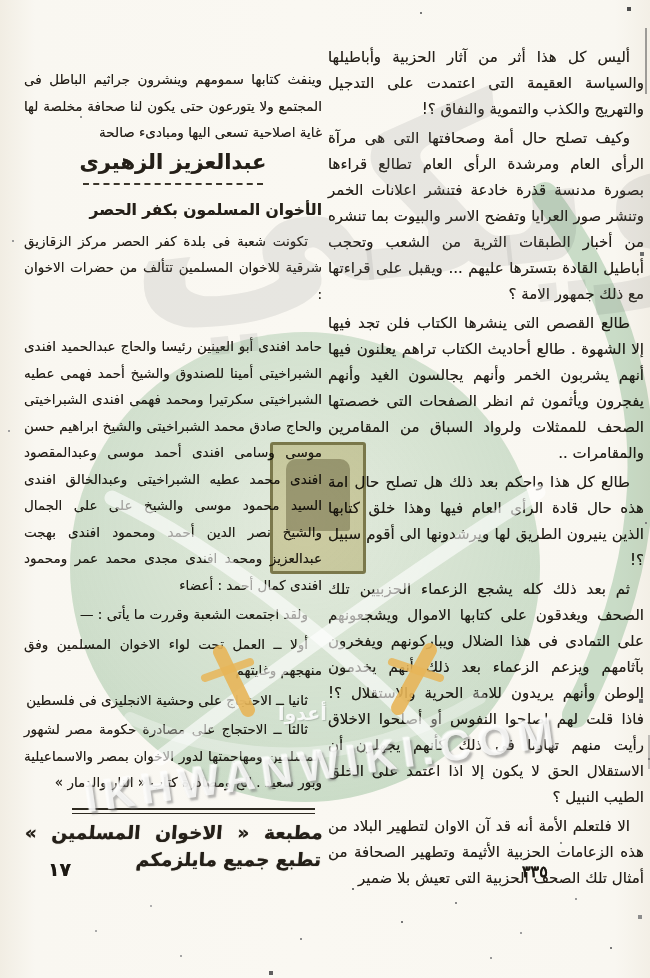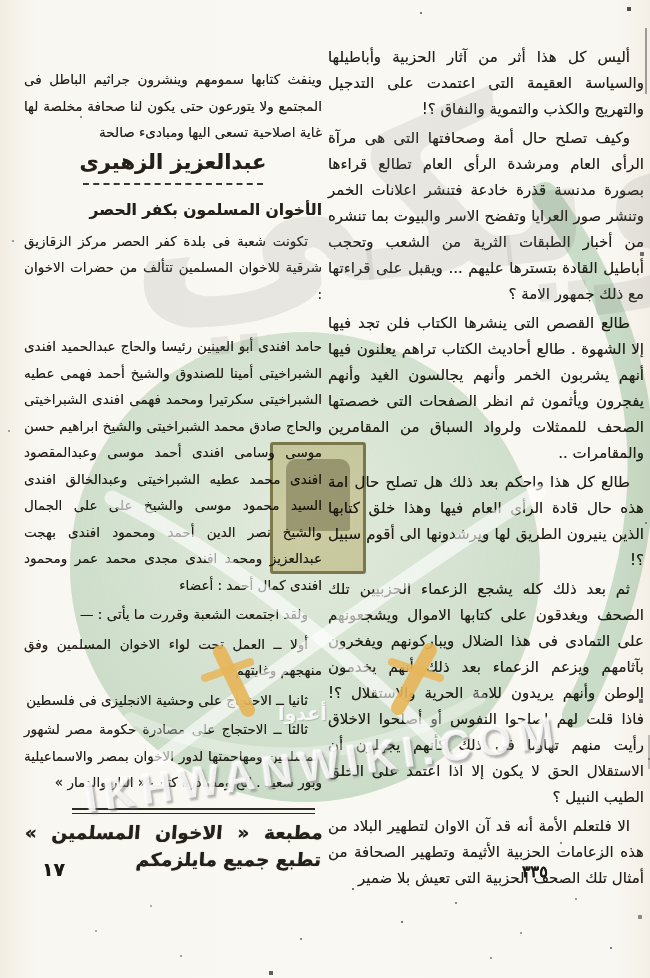--- a/index.html
+++ b/index.html
@@ -22,21 +22,21 @@
   .left-col{left:24px;top:40px;width:298px;font-size:13.5px;line-height:26.5px;}
   p.para{margin:0 0 3px;text-indent:14px;}
   p.flush{text-indent:0;margin-top:26px;}
   .cont-line{display:flex;flex-direction:row-reverse;direction:rtl;justify-content:space-around;margin:0 0 5px;}
   .sig{text-align:center;font-weight:bold;font-size:21px;margin:3px 0 8px;text-indent:0;}
   .divider{border-top:2px dashed #3c362b;width:180px;margin:2px auto 12px;}
   .heading{font-weight:bold;font-size:15.5px;text-align:right;margin:0 0 4px;text-indent:0;letter-spacing:.5px;}
   .double-rule{height:3px;border-top:2px solid #2e2a21;border-bottom:1px solid #2e2a21;width:243px;margin:12px 7px 6px auto;}
   .footer-ad{font-weight:bold;font-size:18.5px;text-indent:0;margin:2px 0 0;text-shadow:0 0 .8px rgba(20,15,5,.8);transform:skewX(-4deg);}
   .pagenum{position:absolute;font-weight:bold;color:#1c1812;z-index:1;text-shadow:0 0 .6px rgba(0,0,0,.7);}
-  .pagenum-left{left:42px;top:858px;font-size:19px;}
+  .pagenum-left{left:48px;top:858px;font-size:19px;}
   .pagenum-right{left:522px;top:862px;font-size:16px;font-family:Liberation Serif, serif;}
   
   .wm{position:absolute;pointer-events:none;}
   .wm-callig{
     left:120px;top:70px;z-index:2;font-size:240px;line-height:1;direction:rtl;
     font-weight:bold;color:rgba(125,125,125,0.15);transform:rotate(-6deg);
   }
   .wm-disc{
     left:70px;top:332px;width:470px;height:470px;border-radius:50%;z-index:2;
     background:radial-gradient(circle at 50% 40%,rgba(188,216,192,.34) 0%,rgba(168,205,175,.5) 65%,rgba(158,199,166,.6) 100%);

